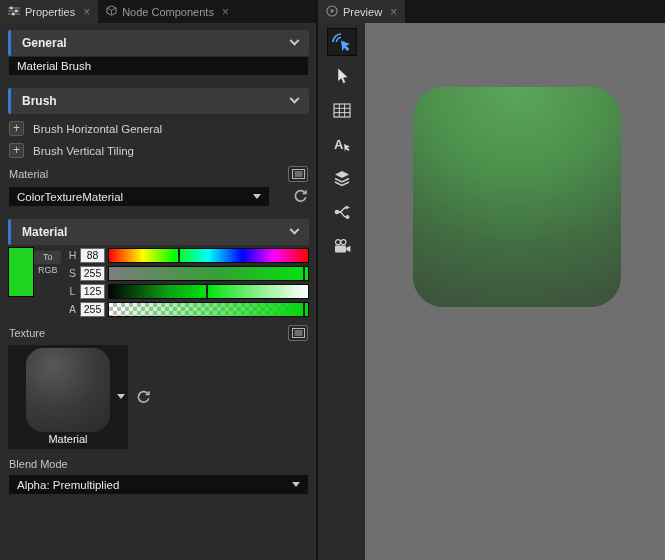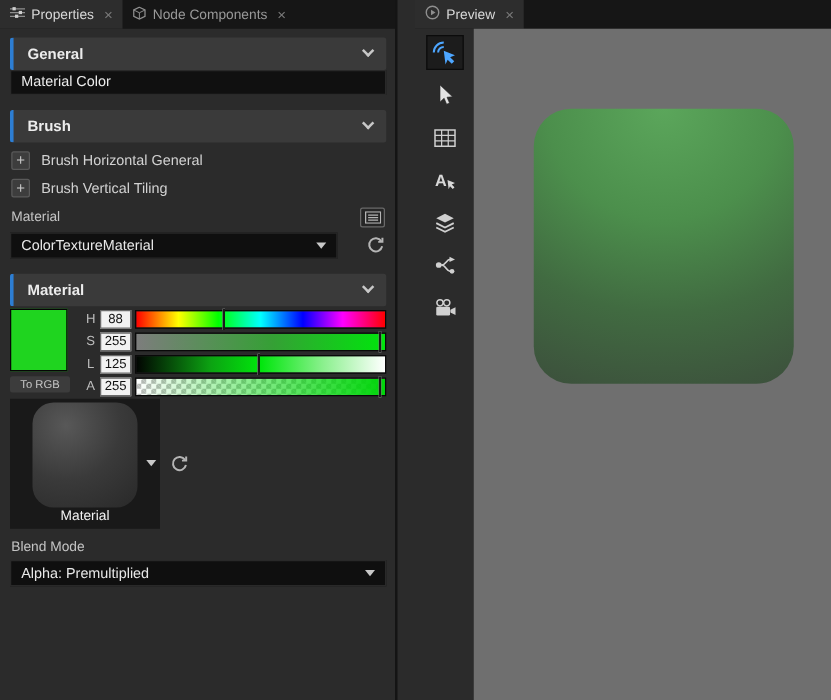--- a/index.html
+++ b/index.html
@@ -36,21 +36,21 @@
     display:flex; align-items:center; justify-content:center; }
 
   .dropdown-row { display:flex; align-items:center; gap:22px; }
   .dropdown { flex:1; height:21px; background:#0f0f0f; border:1px solid #292929; color:#e8e8e8; font-size:11.5px;
     display:flex; align-items:center; justify-content:space-between; padding:0 8px; }
   .tri-down { width:0; height:0; border-left:4px solid transparent; border-right:4px solid transparent; border-top:5px solid #c8c8c8; }
   .reset-btn { width:17px; height:17px; display:flex; align-items:center; justify-content:center; flex-shrink:0; }
 
   
   .color-editor { display:flex; gap:7px; margin-top:2px; }
-  .swatch-col { width:53px; flex-shrink:0; display:flex; flex-direction:column; align-items:flex-start; }
+  .swatch-col { width:53px; flex-shrink:0; display:flex; flex-direction:row; align-items:flex-start; }
   .swatch { width:46px; height:50px; background:#1fd41f; border:1px solid #050505; }
   .to-rgb { margin-top:4px; width:48px; height:13px; background:#3c3c3c; color:#c6c6c6; font-size:9px;
     text-align:center; line-height:13px; border-radius:2px; }
   .channels { flex:1; display:flex; flex-direction:column; gap:2px; }
   .chan-row { display:flex; align-items:center; height:16px; gap:3px; }
   .chan-name { width:9px; font-size:10.5px; color:#bdbdbd; text-align:center; }
   .chan-value { width:25px; height:15px; background:#f2f2f2; border:1px solid #6a6a6a; color:#111; font-size:10.5px;
     text-align:center; line-height:13px; }
   .slider { flex:1; height:15px; position:relative; border:1px solid #090909; }
   .marker { position:absolute; top:-2px; bottom:-2px; width:2px; background:#fff; border:1px solid #1a1a1a; }
@@ -68,21 +68,21 @@
   .texture-row { display:flex; align-items:center; margin-top:2px; }
   .texture-cell { width:120px; height:104px; background:#191919; position:relative; display:flex;
     flex-direction:column; align-items:center; }
   .texture-thumb { width:84px; height:84px; margin-top:3px; border-radius:17px;
     background:radial-gradient(130% 130% at 32% 22%, #585858 0%, #3a3a3a 40%, #202020 100%); }
   .texture-name { font-size:11px; color:#f2f2f2; margin-top:1px; }
   .texture-arrow { position:absolute; right:3px; top:49px; }
   .texture-reset { margin-left:7px; }
 
   
-  .right-panel { flex:1; display:flex; flex-direction:column;margin-left:14px; }
+  .right-panel { flex:1; display:flex; flex-direction:column; }
   .right-body { flex:1; display:flex; }
   .toolbar { width:47px; flex-shrink:0; background:#2b2b2b; display:flex; flex-direction:column; align-items:center;
     padding-top:5px; gap:6px; }
   .tool { width:30px; height:28px; display:flex; align-items:center; justify-content:center; border:1px solid transparent; }
   .tool.selected { background:#1c1c1c; border:1px solid #0b0b0b; }
   .viewport { flex:1; background:#6f6f6f; position:relative; }
   .green-box { position:absolute; left:48px; top:64px; width:208px; height:220px; border-radius:30px;
     background:radial-gradient(150% 135% at 50% 0%, #5ba65b 0%, #4c8f4c 30%, #416b41 55%, #383b38 100%); }
 </style>
 </head>
@@ -117,21 +117,21 @@
         <span class="close">×</span>
       </div>
     </div>
 
     <div class="left-body">
 
       <div class="section-header">
         <span class="section-title">General</span>
         <span class="chev"></span>
       </div>
-      <div class="text-input">Material Color</div>
+      <div class="text-input">Material Brush</div>
 
       <div class="section-header mt12">
         <span class="section-title">Brush</span>
         <span class="chev"></span>
       </div>
       <div class="add-row">
         <div class="plus-btn">+</div>
         <div class="add-label">Brush Horizontal General</div>
       </div>
       <div class="add-row">
@@ -198,20 +198,31 @@
           <div class="chan-row">
             <span class="chan-name">A</span>
             <span class="chan-value">255</span>
             <span class="slider slider-a">
                 <span class="marker" style="left:calc(100% - 5px)"></span>
               </span>
           </div>
         </div>
       </div>
 
+      <div class="label-row">
+        <span class="field-label" style="margin:0">Texture</span>
+        <span class="list-btn">
+          <svg width="13" height="10" viewBox="0 0 13 10">
+              <rect x="0.5" y="0.5" width="12" height="9" fill="none" stroke="#b5b5b5"></rect>
+              <line x1="2.5" y1="3" x2="10.5" y2="3" stroke="#b5b5b5"></line>
+              <line x1="2.5" y1="5" x2="10.5" y2="5" stroke="#b5b5b5"></line>
+              <line x1="2.5" y1="7" x2="10.5" y2="7" stroke="#b5b5b5"></line>
+            </svg>
+        </span>
+      </div>
       <div class="texture-row">
         <div class="texture-cell">
           <div class="texture-thumb"></div>
           <div class="texture-name">Material</div>
           <span class="tri-down texture-arrow"></span>
         </div>
         <span class="reset-btn texture-reset">
           <svg width="15" height="15" viewBox="0 0 16 16">
               <path d="M12.8 4.2 A5.6 5.6 0 1 0 13.6 8.6" fill="none" stroke="#b5b5b5" stroke-width="1.7"></path>
               <path d="M13.8 1.2 v3.6 h-3.6" fill="none" stroke="#b5b5b5" stroke-width="1.7"></path>

